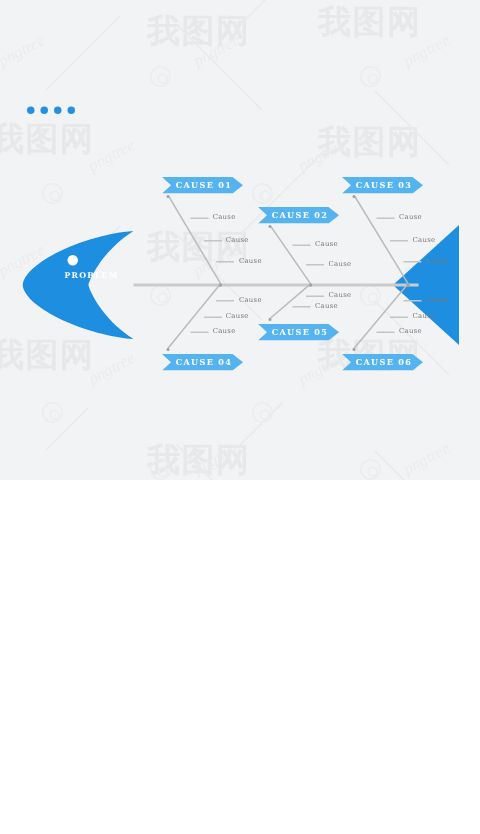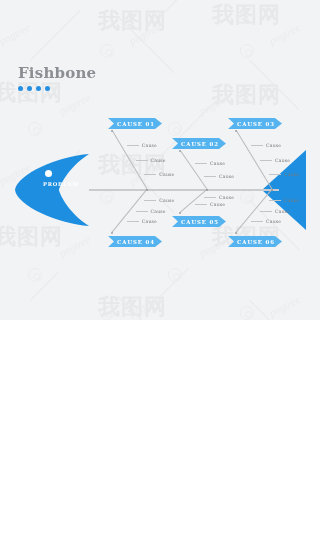--- a/index.html
+++ b/index.html
@@ -104,21 +104,20 @@
       <div class="wm-ring" style="left: 168px; top: 122px;"></div>
       <div class="wm-ring" style="left: 100px; top: 190px;"></div>
       <div class="wm-ring" style="left: 240px; top: 190px;"></div>
       <div class="wm-ring" style="left: 28px; top: 268px;"></div>
       <div class="wm-ring" style="left: 168px; top: 268px;"></div>
       <div class="wm-ring" style="left: 100px; top: 306px;"></div>
       <div class="wm-ring" style="left: 240px; top: 306px;"></div>
     </div>
 
   <div id="title-block">
-    <div class="title-line">Fishbone</div>
     <div id="dots">
         <span style="background: rgb(36, 144, 227);"></span>
         <span style="background: rgb(36, 144, 227);"></span>
         <span style="background: rgb(36, 144, 227);"></span>
         <span style="background: rgb(36, 144, 227);"></span>
       </div>
   </div>
 
   <div id="head">
     <svg width="74" height="72" viewBox="0 0 74 72">

